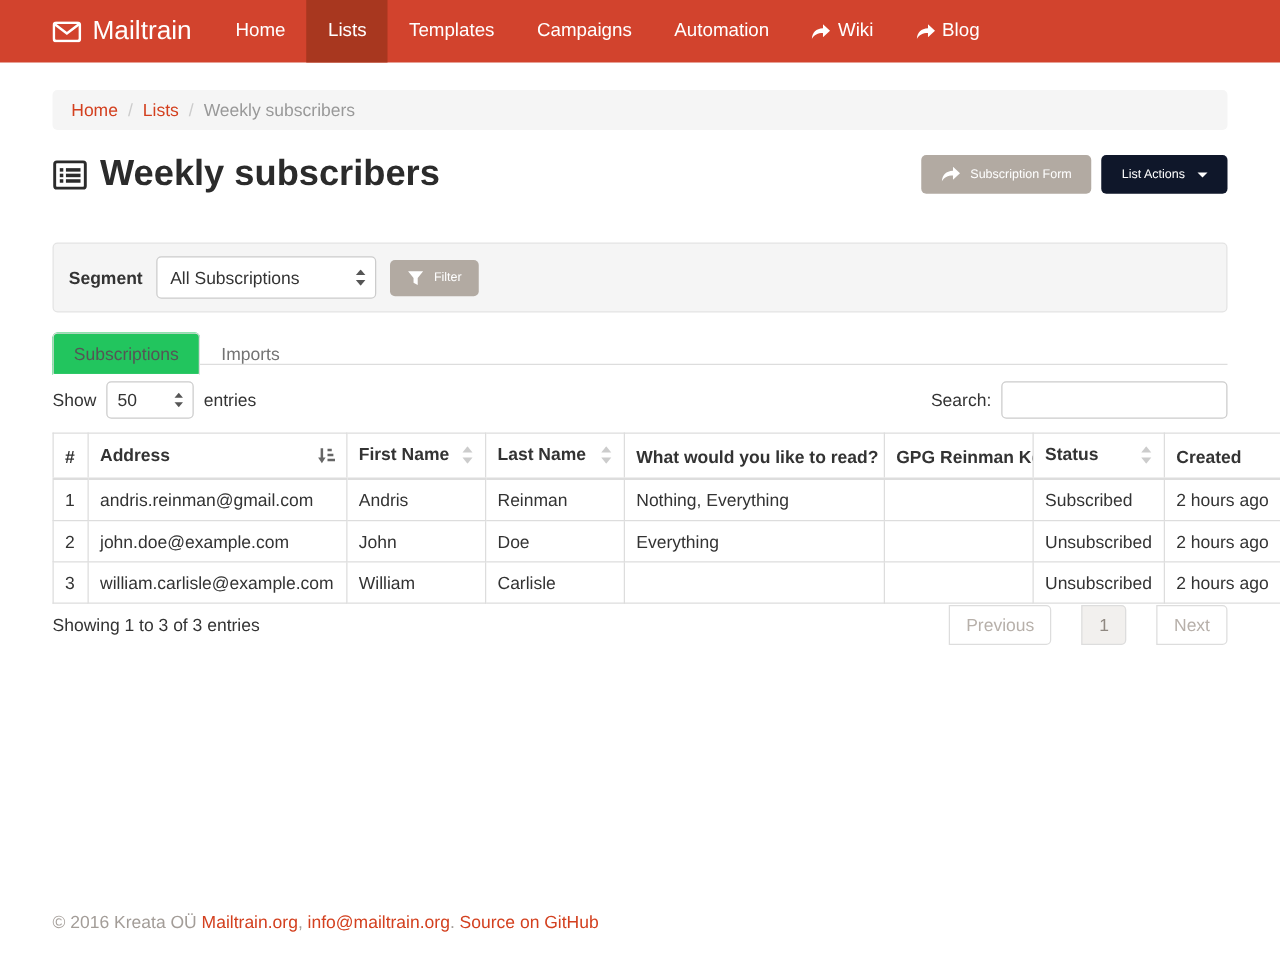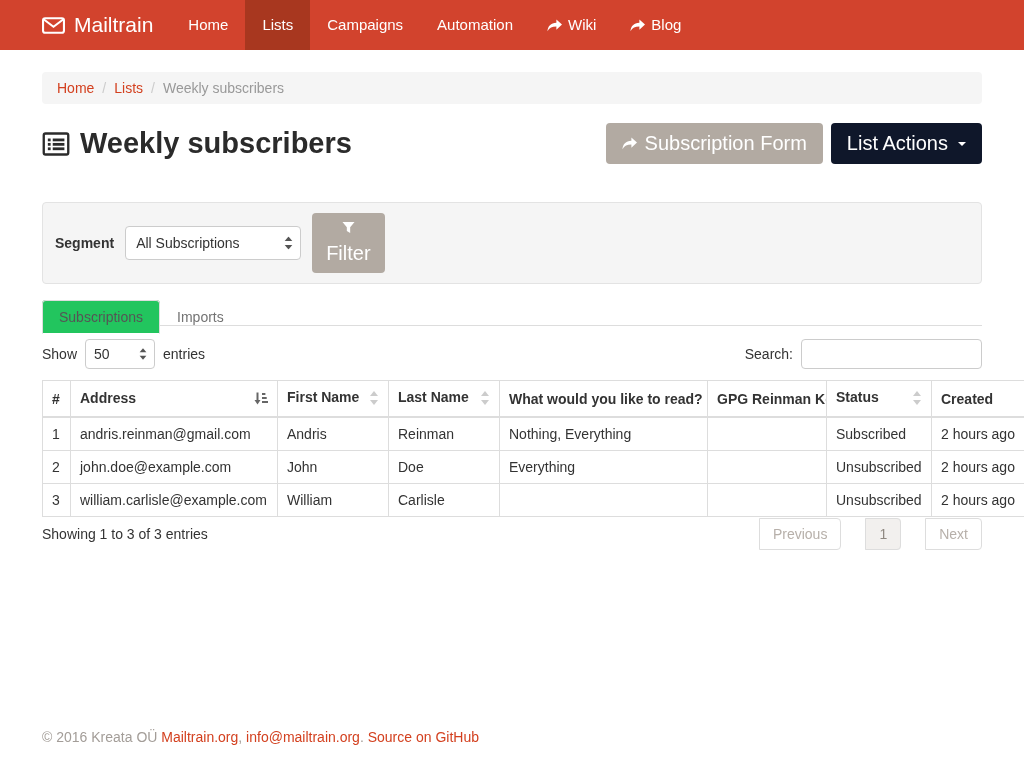--- a/index.html
+++ b/index.html
@@ -46,21 +46,21 @@
   }
   .breadcrumb a { color: #d3401f; text-decoration: none; cursor: pointer; }
   .breadcrumb .sep { color: #ccc; }
   .breadcrumb .current { color: #999; }
 
   
   .title-row { margin-top: 19px; display: flex; justify-content: space-between; align-items: center; }
   .page-title { display: flex; align-items: center; gap: 10px; font-size: 29px; font-weight: 700; color: #2b2b2b; }
   .btn {
     display: inline-flex; align-items: center; gap: 8px;
-    border: none; border-radius: 4px; font-size: 20px; color: #fff;
+    border: none; border-radius: 4px; font-size: 10px; color: #fff;
     padding: 9px 16px; cursor: pointer; font-family: inherit;
   }
   .btn-gray { background: #b2aaa2; }
   .btn-red { background: #0f172a; }
   .title-buttons { display: flex; gap: 8px; }
 
   
   .well {
     margin-top: 38px; background: #f5f5f5; border: 1px solid #e3e3e3;
     border-radius: 4px; padding: 10px 12px; display: flex; align-items: center; gap: 11px;
@@ -70,21 +70,21 @@
   select {
     -webkit-appearance: none; appearance: none;
     font-family: inherit; font-size: 14px; color: #333;
     background: #fff; border: 1px solid #ccc; border-radius: 4px;
     height: 34px; padding: 0 26px 0 10px;
   }
   .select-wrap .stepper {
     position: absolute; right: 8px; top: 50%; transform: translateY(-50%);
     pointer-events: none; line-height: 0;
   }
-  .btn-filter { padding: 8px 14px; flex-direction: column; }
+  .btn-filter { padding: 8px 14px; }
 
   
   .tabs { margin-top: 25px; display: flex; border-bottom: 1px solid #ddd; list-style: none; }
   .tab { padding: 8px 16px; cursor: pointer; margin-bottom: -1px; text-decoration: none; }
   .tab.active {
     background: #22c55e; color: #555;
     border: 1px solid #ddd; border-bottom: 1px solid #fff; border-radius: 4px 4px 0 0;
   }
   .tab.link { color: #737373; border: 1px solid transparent; }
 
@@ -137,20 +137,25 @@
     </a>
     <ul class="nav-items">
       <li>
           <a class="nav-item">
             <span>Home</span>
           </a>
         </li>
       <li>
           <a class="nav-item active">
             <span>Lists</span>
+          </a>
+        </li>
+      <li>
+          <a class="nav-item">
+            <span>Templates</span>
           </a>
         </li>
       <li>
           <a class="nav-item">
             <span>Campaigns</span>
           </a>
         </li>
       <li>
           <a class="nav-item">
             <span>Automation</span>

